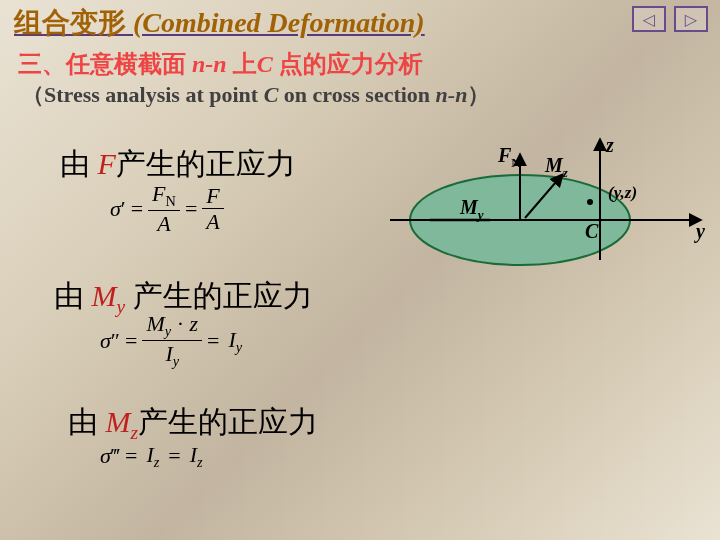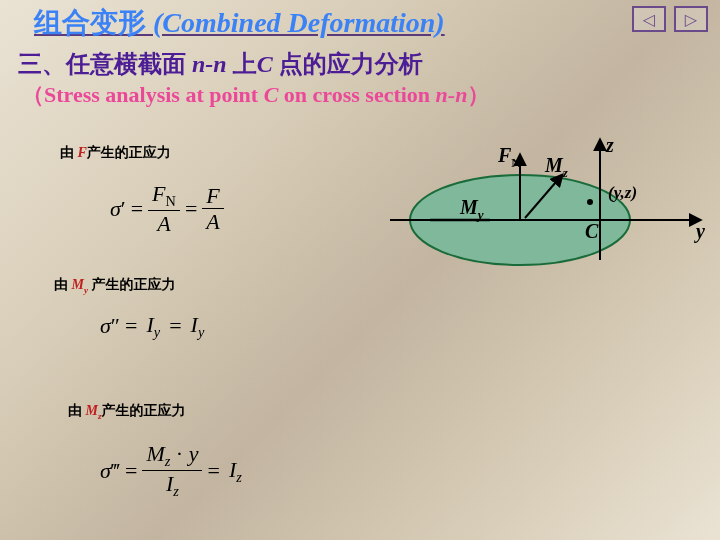--- a/index.html
+++ b/index.html
@@ -30,49 +30,48 @@
     color: #6b4a8c;
     font-size: 16px;
     cursor: pointer;
   }
   .title {
     position: absolute;
     top: 4px; left: 14px;
     font-size: 28px;
     font-weight: bold;
     font-style: italic;
-    color: #3b82f6;
+    color: #a16207;
     text-decoration: underline;
     text-decoration-color: #5a3a7a;
     text-underline-offset: 2px;
-    margin-left: 20px;
   }
   .title .cn { font-style: normal; font-family: "SimHei","Microsoft YaHei",sans-serif; }
   .heading {
     position: absolute;
     top: 48px; left: 18px;
     font-size: 24px;
     font-weight: bold;
-    color: #4c1d95;
+    color: #ef4444;
     font-family: "SimSun", serif;
   }
   .heading .it { font-style: italic; font-family: "Times New Roman", serif; }
   .subheading {
     position: absolute;
     top: 80px; left: 22px;
     font-size: 22px;
     font-weight: bold;
-    color: #ec4899;
+    color: #404040;
     font-family: "Times New Roman","SimSun", serif;
   }
   .subheading .it { font-style: italic; }
   .line {
     position: absolute;
-    font-size: 14px;
-    font-weight: bold;
+    font-size: 30px;
+    font-weight: normal;
     color: #000;
     font-family: "SimSun", serif;
   }
   .line .it { font-style: italic; font-family: "Times New Roman", serif; }
   .sub { font-size: 0.65em; vertical-align: sub; font-style: italic; font-family: "Times New Roman", serif;}
   .formula {
     position: absolute;
     color: #000;
     font-family: "Times New Roman", serif;
     font-size: 22px;
@@ -142,40 +141,40 @@
 <div class="line" style="top:276px;left:54px">
   <span>由 </span><span class="it" style="color:#c02020">M</span><span class="sub" style="color:#c02020">y</span><span> 产生的正应力</span>
 </div>
 
 <div class="formula" style="top:312px;left:100px">
   <div class="f-row">
     <span>σ</span>
       <span class="prime">″</span>
     <span class="eq">=</span>
     <span class="frac">
+      <span class="num"><span>M</span><span class="sub">y</span><span class="nonit"> · </span><span>z</span></span>
       <span class="den"><span>I</span><span class="sub">y</span></span>
     </span>
     <span class="eq">=</span>
     <span class="frac">
       <span class="den"><span>I</span><span class="sub">y</span></span>
     </span>
   </div>
 </div>
 
 <div class="line" style="top:402px;left:68px">
   <span>由 </span><span class="it" style="color:#c02020">M</span><span class="sub" style="color:#c02020">z</span><span>产生的正应力</span>
 </div>
 
 <div class="formula" style="top:442px;left:100px">
   <div class="f-row">
     <span>σ</span>
       <span class="prime">‴</span>
     <span class="eq">=</span>
     <span class="frac">
-      <span class="num"><span>M</span><span class="sub">z</span><span class="nonit"> · </span><span>y</span></span>
       <span class="den"><span>I</span><span class="sub">z</span></span>
     </span>
     <span class="eq">=</span>
     <span class="frac">
       <span class="den"><span>I</span><span class="sub">z</span></span>
     </span>
   </div>
 </div>
 
 <div class="diagram">

